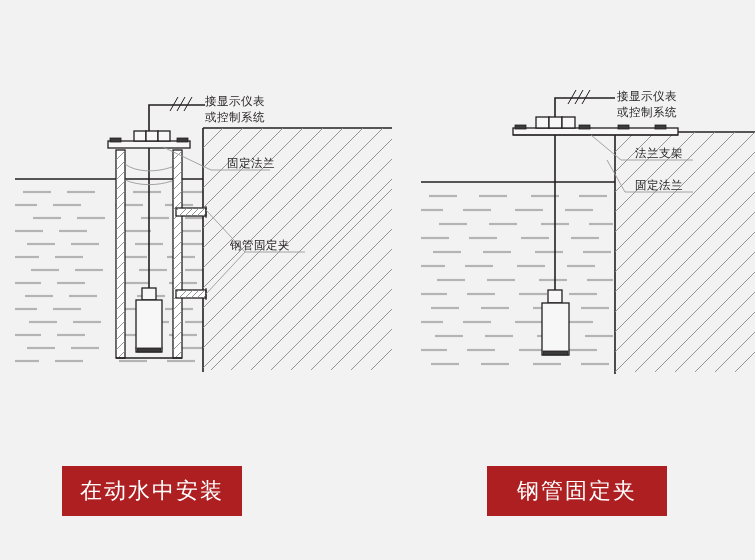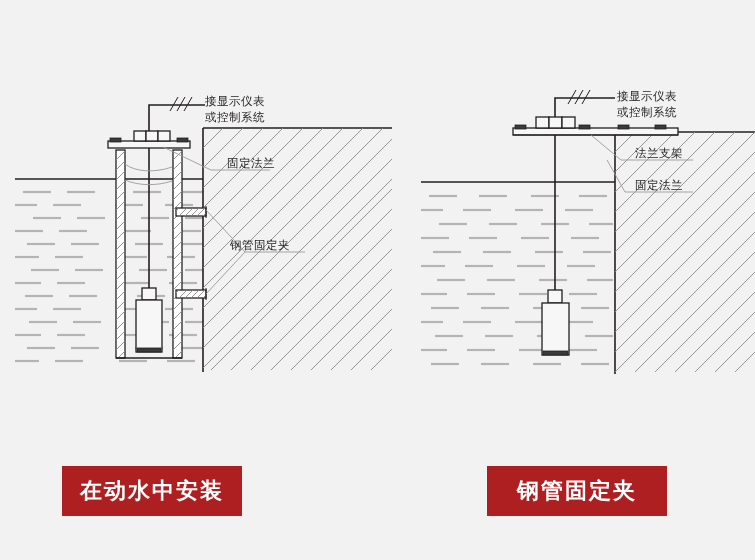--- a/index.html
+++ b/index.html
@@ -34,21 +34,20 @@
     background: #ae1f22;
     color: #ffffff;
     font-size: 22px;
     letter-spacing: 2px;
     display: flex;
     align-items: center;
     justify-content: center;
     height: 50px;
     width: 180px;
     font-family: "DejaVu Sans", "Liberation Sans", sans-serif;
-    font-weight: bold;
   }
   #caption-left  { left: 47px;  top: 466px; }
   #caption-right { left: 472px; top: 466px; }
 
   svg { display: block; }
   .ln      { stroke: #231f20; fill: none; }
   .thin    { stroke-width: 1; }
   .med     { stroke-width: 1.6; }
   .hatch   { stroke: #8a8a8a; stroke-width: 0.9; fill: none; }
   .water   { stroke: #b4b4b4; stroke-width: 2.2; stroke-linecap: butt; }

